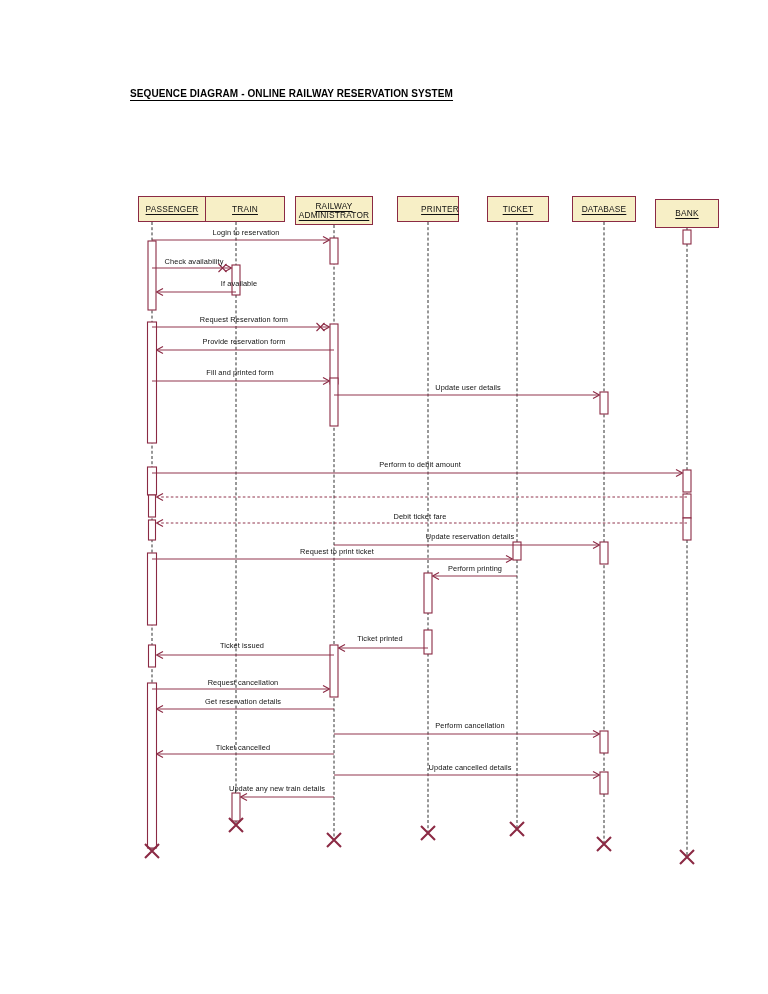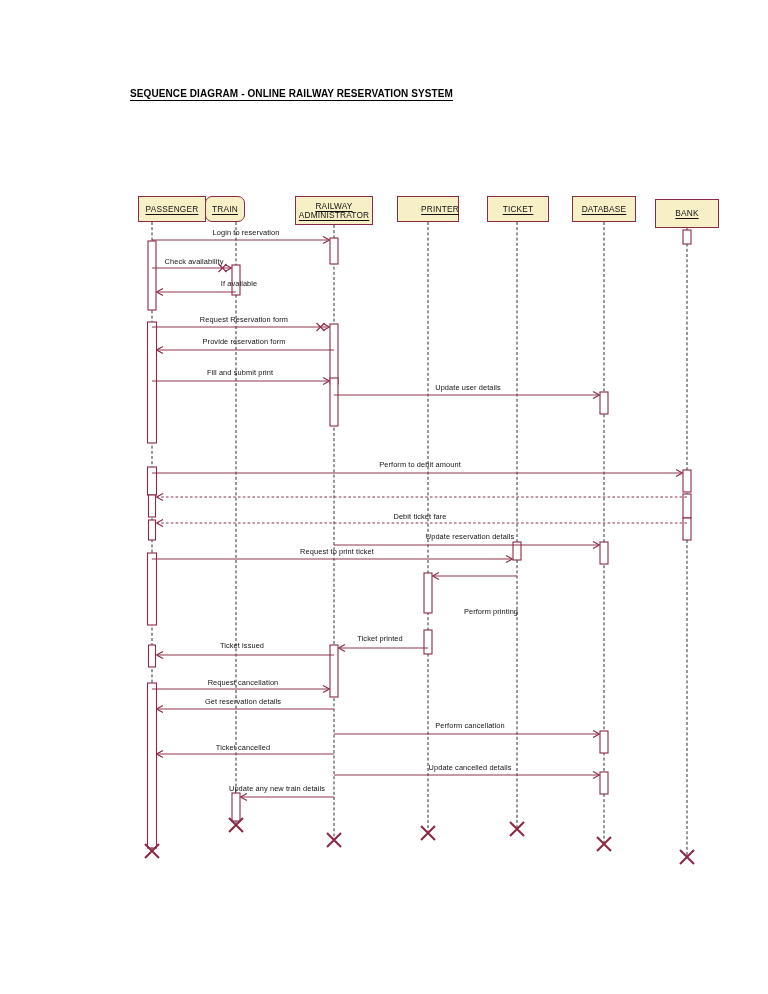--- a/index.html
+++ b/index.html
@@ -163,21 +163,21 @@
       <path d="M 421 826 L 435 840 M 435 826 L 421 840" stroke="#8b2a44" stroke-width="2.1"></path>
       <path d="M 510 822 L 524 836 M 524 822 L 510 836" stroke="#8b2a44" stroke-width="2.1"></path>
       <path d="M 597 837 L 611 851 M 611 837 L 597 851" stroke="#8b2a44" stroke-width="2.1"></path>
       <path d="M 680 850 L 694 864 M 694 850 L 680 864" stroke="#8b2a44" stroke-width="2.1"></path>
     </svg>
 
   <div id="actor-boxes">
       <div class="actor-box" style="left: 118px; top: 196px; width: 68px; height: 26px; margin-left: 20px;">
         <span class="actor-label">PASSENGER</span>
       </div>
-      <div class="actor-box" style="left: 205px; top: 196px; width: 40px; height: 26px; border-radius: 7px;">
+      <div class="actor-box" style="left: 205px; top: 196px; width: 80px; height: 26px;">
         <span class="actor-label">TRAIN</span>
       </div>
       <div class="actor-box" style="left: 295px; top: 196px; width: 78px; height: 29px;">
         <span class="actor-label">RAILWAY
 ADMINISTRATOR</span>
       </div>
       <div class="actor-box" style="left: 397px; top: 196px; width: 62px; height: 26px; padding-left: 24px;">
         <span class="actor-label">PRINTER</span>
       </div>
       <div class="actor-box" style="left: 487px; top: 196px; width: 62px; height: 26px;">
@@ -189,27 +189,27 @@
       <div class="actor-box" style="left: 655px; top: 199px; width: 64px; height: 29px;">
         <span class="actor-label">BANK</span>
       </div>
     </div>
   <div id="msg-labels">
       <div class="msg-label" style="left: 246px; top: 228px;">Login to reservation</div>
       <div class="msg-label" style="left: 194px; top: 257px;">Check availability</div>
       <div class="msg-label" style="left: 192px; top: 279px; margin-left: 47px;">If available</div>
       <div class="msg-label" style="left: 244px; top: 315px;">Request Reservation form</div>
       <div class="msg-label" style="left: 244px; top: 337px;">Provide reservation form</div>
-      <div class="msg-label" style="left: 240px; top: 368px;">Fill and submit print</div>
+      <div class="msg-label" style="left: 240px; top: 368px;">Fill and printed form</div>
       <div class="msg-label" style="left: 468px; top: 383px;">Update user details</div>
       <div class="msg-label" style="left: 420px; top: 460px;">Perform to debit amount</div>
       <div class="msg-label" style="left: 420px; top: 512px;">Debit ticket fare</div>
       <div class="msg-label" style="left: 470px; top: 532px;">Update reservation details</div>
       <div class="msg-label" style="left: 337px; top: 547px;">Request to print ticket</div>
-      <div class="msg-label" style="left: 475px; top: 607px; margin-left: 16px;">Perform printing</div>
+      <div class="msg-label" style="left: 475px; top: 564px;">Perform printing</div>
       <div class="msg-label" style="left: 380px; top: 634px;">Ticket printed</div>
       <div class="msg-label" style="left: 242px; top: 641px;">Ticket issued</div>
       <div class="msg-label" style="left: 243px; top: 678px;">Request cancellation</div>
       <div class="msg-label" style="left: 243px; top: 697px;">Get reservation details</div>
       <div class="msg-label" style="left: 470px; top: 721px;">Perform cancellation</div>
       <div class="msg-label" style="left: 243px; top: 743px;">Ticket cancelled</div>
       <div class="msg-label" style="left: 470px; top: 763px;">Update cancelled details</div>
       <div class="msg-label" style="left: 277px; top: 784px;">Update any new train details</div>
     </div>
 

